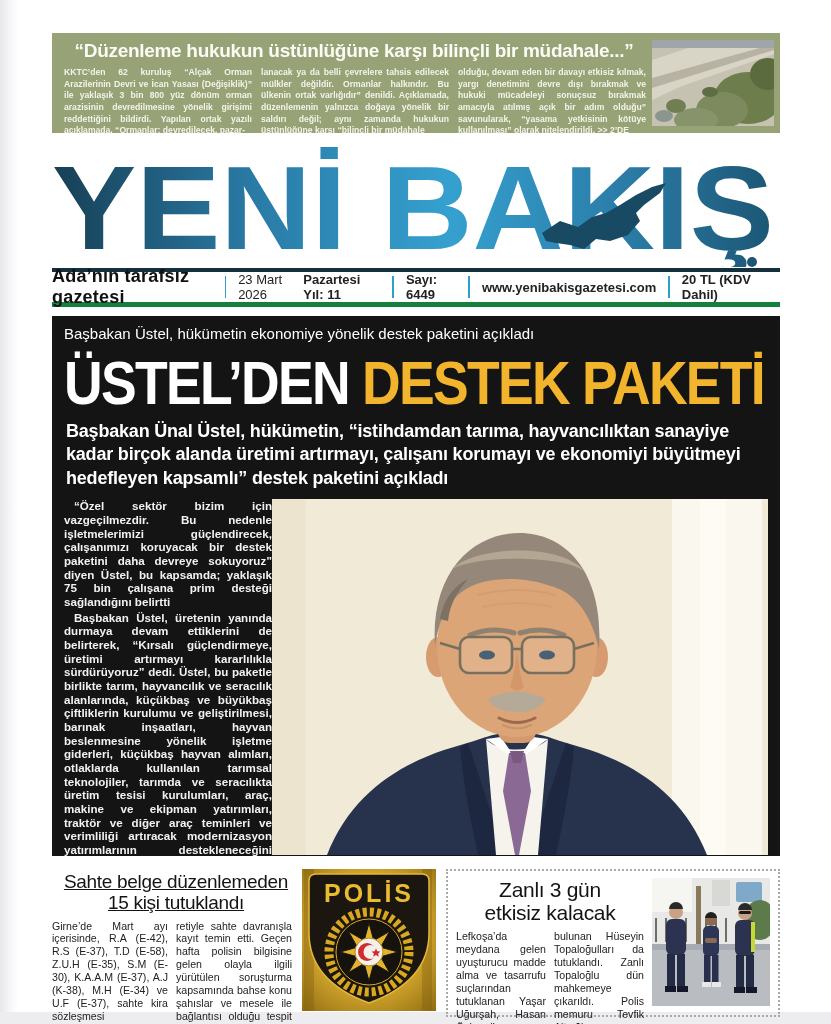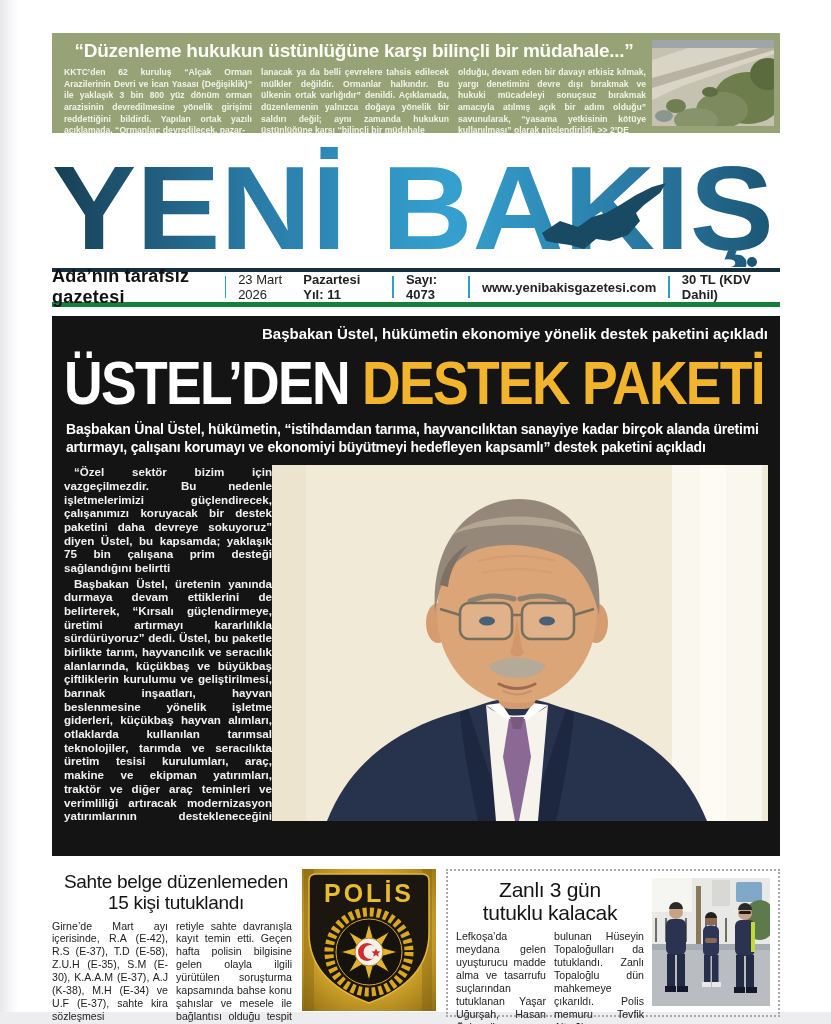--- a/index.html
+++ b/index.html
@@ -19,32 +19,32 @@
   
   .masthead{display:block;margin-top:8px;}
   .tagbar{margin-top:1px;border-top:4px solid #152f3d;border-bottom:5px solid #15803d;height:30px;display:flex;align-items:center;}
   .tagline{font-size:18px;font-weight:bold;color:#111;letter-spacing:0.2px;width:218px;}
   .infoitem{font-size:13px;color:#222;padding:0 12px;display:flex;gap:5px;align-items:center;}
   .sep{width:2px;height:22px;background:#2e9fc8;}
   .b{font-weight:bold;}
 
   
   .story{margin-top:9px;background:#141414;padding:7px 12px 10px 12px;box-sizing:border-box;height:540px;overflow:hidden;}
-  .kicker{color:#fff;font-weight:bold;font-size:15px;text-align:right;margin:2px 0 5px 0;}
+  .kicker{color:#fff;font-weight:normal;font-size:15px;text-align:left;margin:2px 0 5px 0;}
   .headline-svg{display:block;width:704px;height:66px;margin:0 auto;}
-  .deck{color:#fff;font-weight:bold;font-size:14px;line-height:1.3;margin:7px 2px 9px 2px;letter-spacing:-0.2px;}
+  .deck{color:#fff;font-weight:bold;font-size:18px;line-height:1.3;margin:7px 2px 9px 2px;letter-spacing:-0.2px;}
   .story-body{display:flex;}
   .story-col{width:208px;color:#f2f2f2;font-size:11.6px;font-weight:bold;line-height:1.18;text-align:justify;height:358px;overflow:hidden;}
   .story-col p{margin:0 0 2px 0;text-indent:10px;}
   .portrait{flex:1;height:356px;overflow:hidden;background:#f1ead7;}
 
   
   .bottom{margin-top:13px;display:flex;gap:10px;height:148px;}
   .article-left{width:240px;}
-  .art-title{font-size:19px;color:#141414;text-align:center;line-height:1.12;margin:2px 0 6px 8px;font-weight:400;letter-spacing:-0.3px;}
+  .art-title{font-size:19px;color:#141414;text-align:center;line-height:1.12;margin:2px 0 6px 8px;font-weight:400;letter-spacing:-0.3px;text-decoration:underline;}
   .art-cols{display:flex;gap:8px;}
   .art-col{flex:1;font-size:10.6px;line-height:1.22;color:#222;text-align:justify;}
   .polis-wrap{width:134px;height:142px;}
   .article-right{flex:1;border:2px dotted #a9a9a9;padding:5px 8px;box-sizing:border-box;display:flex;gap:8px;}
   .ar-left{flex:1;}
   .ar-title{font-size:21px;color:#141414;text-align:center;line-height:1.1;margin:2px 0 6px 0;font-weight:400;letter-spacing:-0.3px;}
   .ar-photo{width:118px;height:128px;overflow:hidden;align-self:flex-start;margin-top:2px;}
   svg{display:block;}
 </style>
 </head>
@@ -98,25 +98,25 @@
     </svg>
 
     <div class="tagbar">
       <div class="tagline">Ada’nın tarafsız gazetesi</div>
       <div class="sep"></div>
       <div class="infoitem">
         <span>23 Mart 2026</span>
         <span class="b">Pazartesi  Yıl: 11</span>
       </div>
       <div class="sep"></div>
-      <div class="infoitem b">Sayı: 4073</div>
+      <div class="infoitem b">Sayı: 6449</div>
       <div class="sep"></div>
       <div class="infoitem b">www.yenibakisgazetesi.com</div>
       <div class="sep"></div>
-      <div class="infoitem b">30 TL (KDV Dahil)</div>
+      <div class="infoitem b">20 TL (KDV Dahil)</div>
     </div>
 
     <div class="story">
       <p class="kicker">Başbakan Üstel, hükümetin ekonomiye yönelik destek paketini açıkladı</p>
       <svg class="headline-svg" viewBox="0 0 704 66">
         <text x="0" y="57" font-family="Liberation Sans, sans-serif" font-weight="bold" font-size="62" textLength="700" lengthAdjust="spacingAndGlyphs" letter-spacing="-2">
           <tspan fill="#ffffff">ÜSTEL’DEN </tspan><tspan fill="#f2b42d">DESTEK PAKETİ</tspan>
         </text>
       </svg>
       <p class="deck">Başbakan Ünal Üstel, hükümetin, “istihdamdan tarıma, hayvancılıktan sanayiye kadar birçok alanda üretimi artırmayı, çalışanı korumayı ve ekonomiyi büyütmeyi hedefleyen kapsamlı” destek paketini açıkladı</p>
@@ -214,21 +214,21 @@
           <circle cx="65" cy="83" r="9" fill="#cf2e2e"></circle>
           <circle cx="68.5" cy="83" r="7" fill="#f4f1ea"></circle>
           <polygon fill="#cf2e2e" points="74,79.5 75.3,82.3 78.4,82.6 76.1,84.7 76.8,87.7 74,86.1 71.2,87.7 71.9,84.7 69.6,82.6 72.7,82.3"></polygon>
         </svg>
       </div>
 
       <div class="article-right">
         <div class="ar-left">
           <h2 class="ar-title">
             <span>Zanlı 3 gün</span><br>
-            <span>tutuklu kalacak</span>
+            <span>etkisiz kalacak</span>
           </h2>
           <div class="art-cols">
             <div class="art-col">Lefkoşa’da meydana gelen uyuşturucu madde alma ve tasarrufu suçlarından tutuklanan Yaşar Uğurşah, Hasan Özkural’ın ardından suçla bağlantısı</div>
             <div class="art-col"><span>bulunan Hüseyin Topaloğulları da tutuklandı. Zanlı Topaloğlu dün mahkemeye çıkarıldı. Polis memuru Tevfik Altıoğlu mahkemeye olguları aktardı.</span> </div>
           </div>
         </div>
         <div class="ar-photo">
           <svg width="118" height="128" viewBox="0 0 118 128">
             <rect width="118" height="128" fill="#e8e9e6"></rect>
             <rect x="0" y="0" width="40" height="34" fill="#f5f5f2"></rect>

